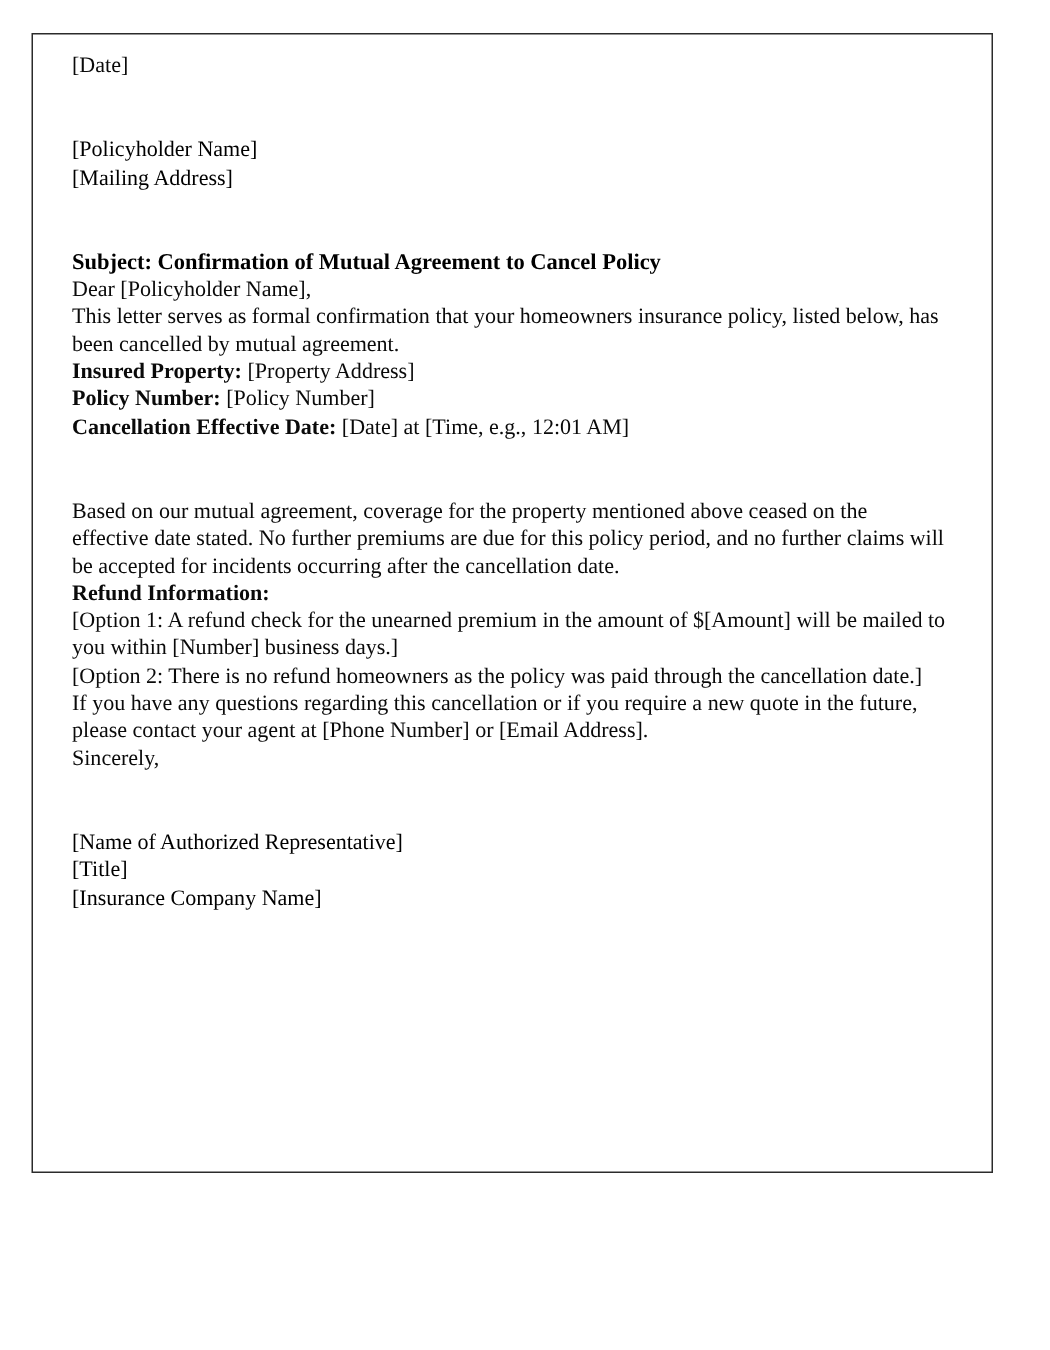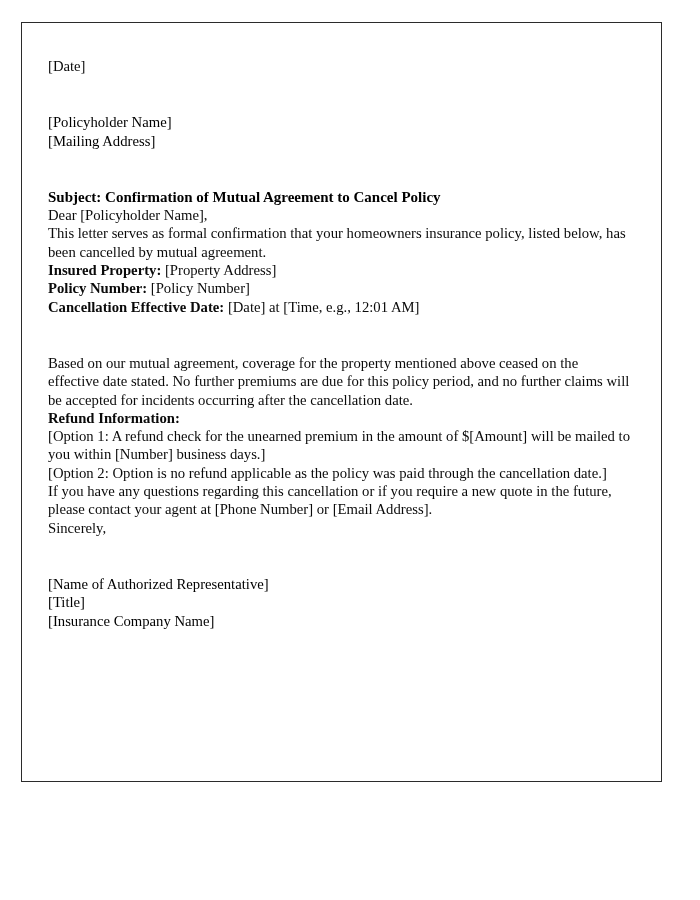--- a/index.html
+++ b/index.html
@@ -23,21 +23,21 @@
     height: 760px;
     box-sizing: border-box;
     border: 1.5px solid #2b2b2b;
     background: #ffffff;
     overflow: hidden;
   }
 
   .letter {
     position: absolute;
     left: 26px;
-    top: 34px;
+    top: 12px;
     width: 583px;
   }
 
   .line,
   .para {
     font-size: 14.7px;
     line-height: 18.3px;
     text-align: left;
     color: #0a0a0a;
     white-space: normal;
@@ -101,21 +101,21 @@
         <span class="label">Cancellation Effective Date:</span>
         <span>[Date] at [Time, e.g., 12:01 AM]</span>
       </div>
     </div>
 
     <div class="para block gap-3">Based on our mutual agreement, coverage for the property mentioned above ceased on the effective date stated. No further premiums are due for this policy period, and no further claims will be accepted for incidents occurring after the cancellation date.</div>
 
     <div class="block gap-2">
       <div class="line bold">Refund Information:</div>
       <div class="para">[Option 1: A refund check for the unearned premium in the amount of $[Amount] will be mailed to you within [Number] business days.]</div>
-      <div class="para">[Option 2: Option is no refund applicable as the policy was paid through the cancellation date.]</div>
+      <div class="para">[Option 2: There is no refund homeowners as the policy was paid through the cancellation date.]</div>
     </div>
 
     <div class="para block gap-2">If you have any questions regarding this cancellation or if you require a new quote in the future, please contact your agent at [Phone Number] or [Email Address].</div>
 
     <div class="line block gap-2">Sincerely,</div>
 
     <div class="block gap-3">
       <div class="addr-line">[Name of Authorized Representative]</div>
       <div class="addr-line">[Title]</div>
       <div class="addr-line">[Insurance Company Name]</div>

